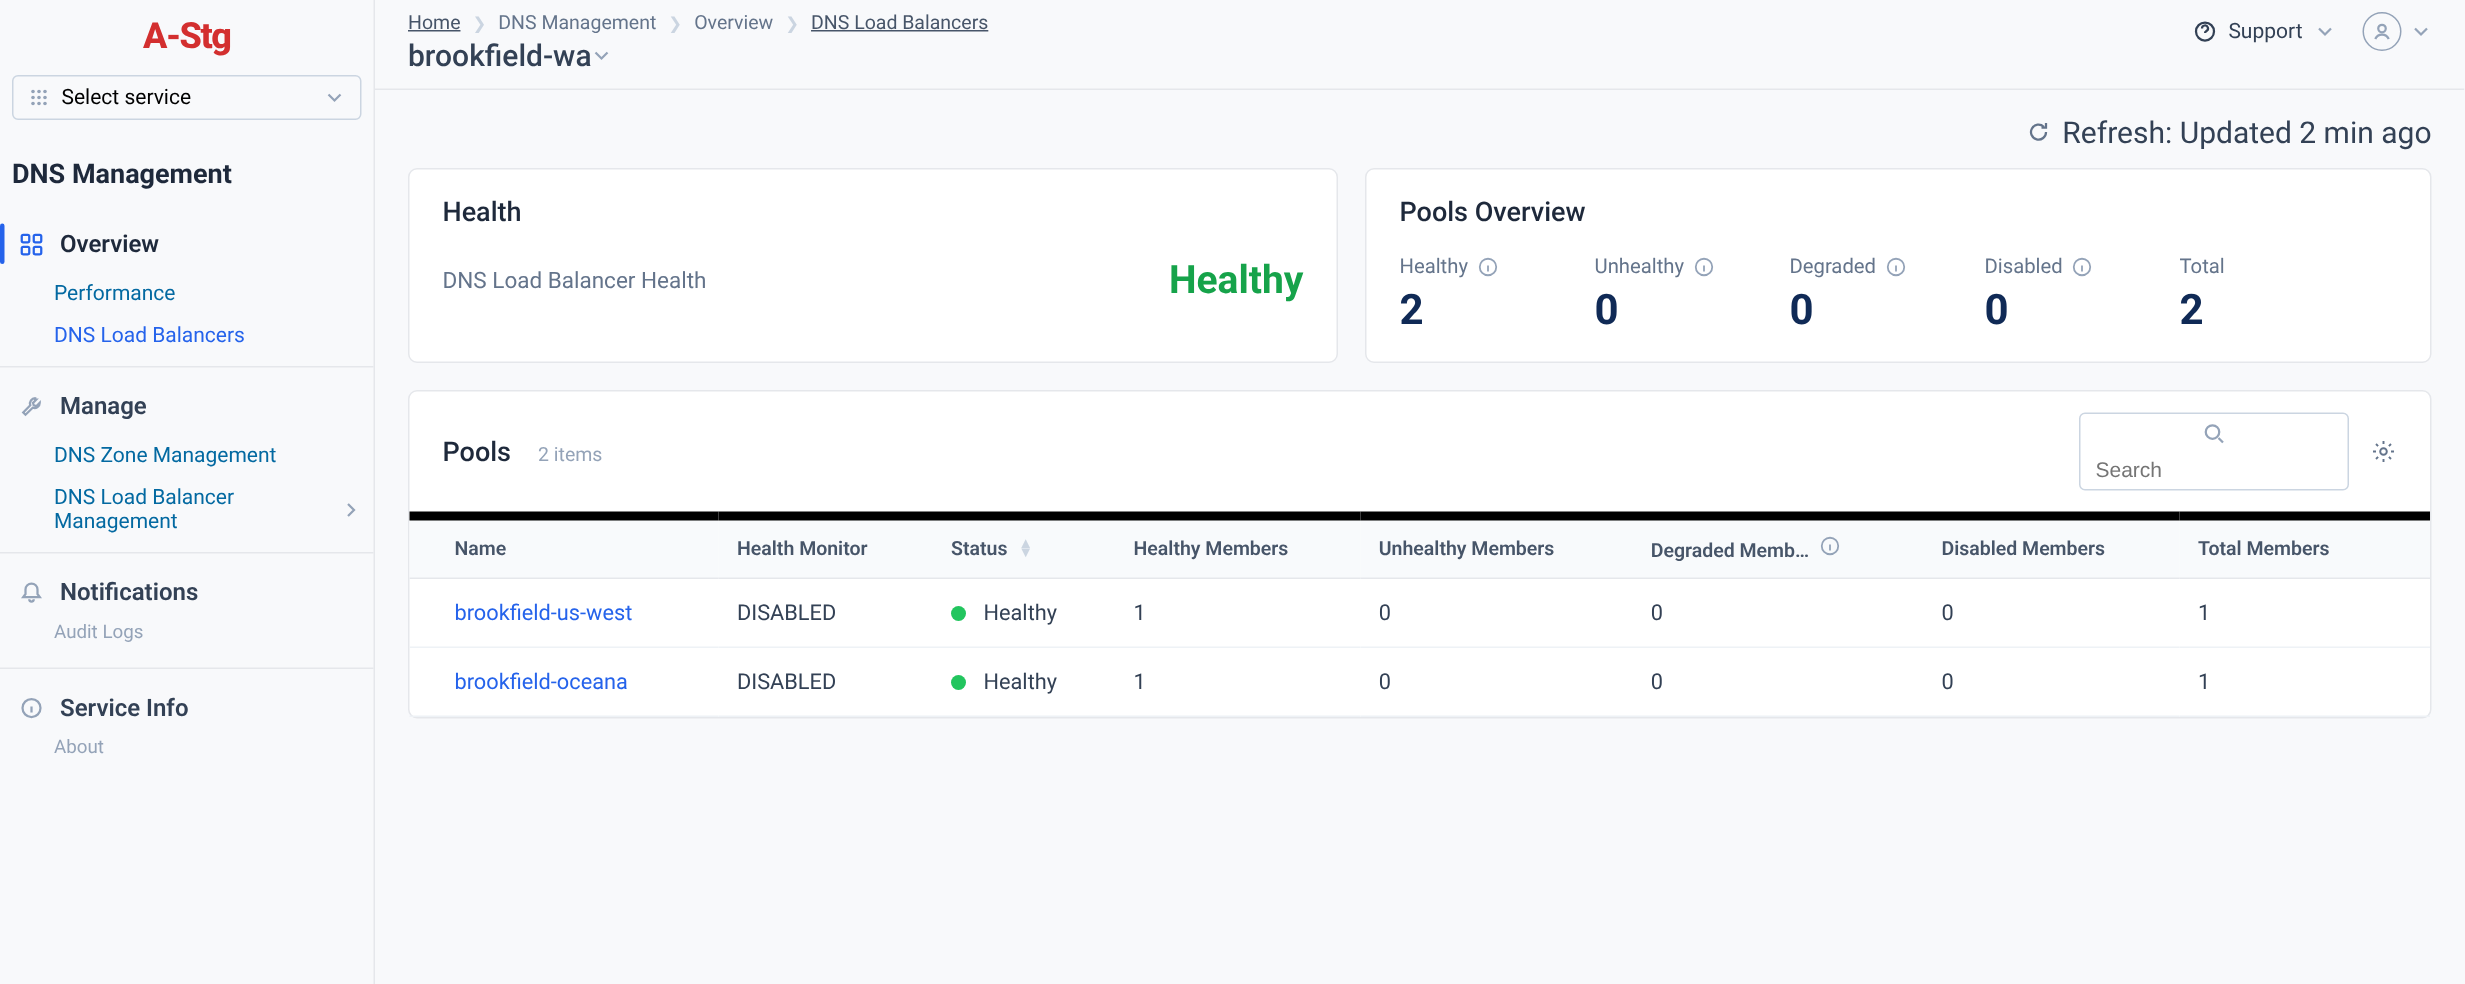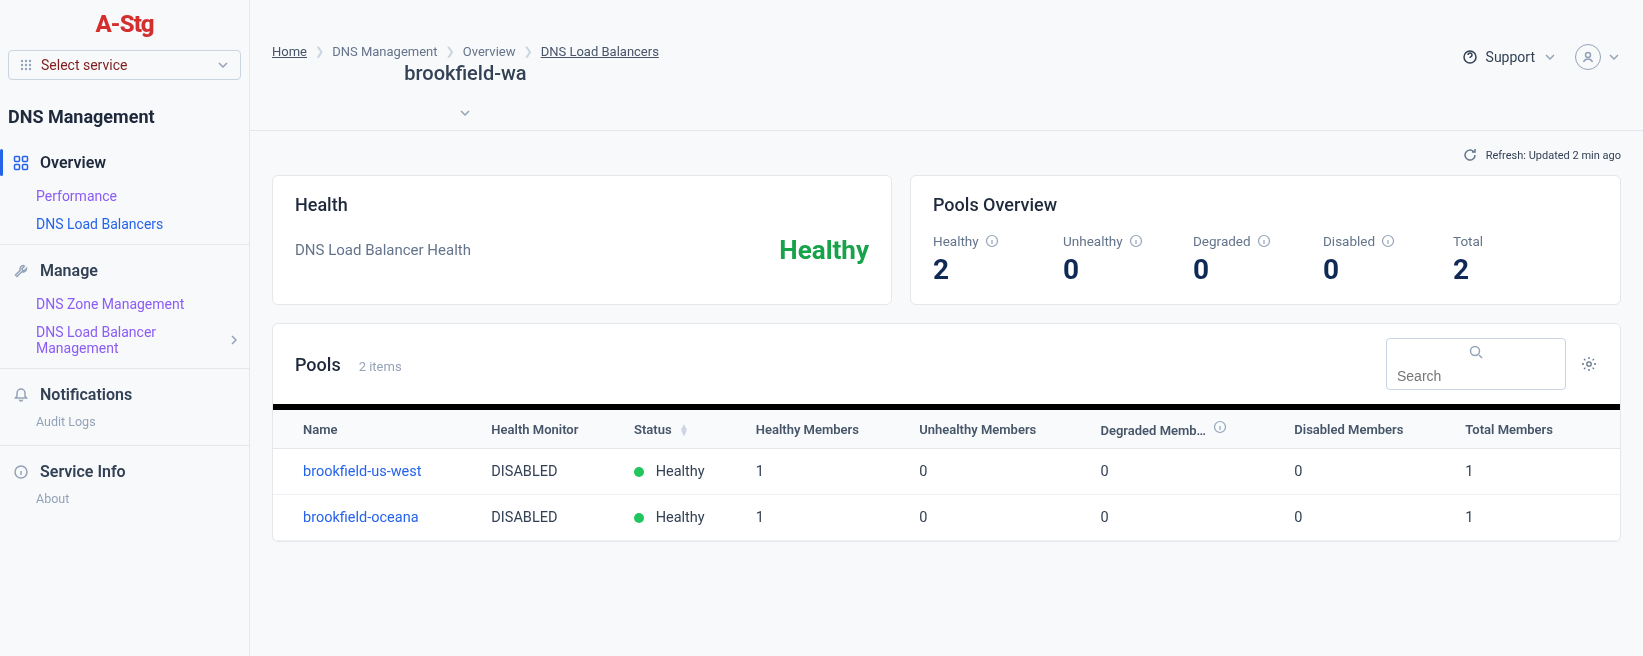--- a/index.html
+++ b/index.html
@@ -32,21 +32,21 @@
   .service-select-wrap { padding: 8px; }
   .service-select {
     display: flex;
     align-items: center;
     justify-content: space-between;
     border: 1px solid #cbd5e1;
     border-radius: 4px;
     padding: 6px 10px;
     background: #fff0;
     background: #f8f9fb;
-    color: #7f1d1d;
+    color: #000000;
     cursor: pointer;
     font-size: 14px;
   }
   .service-select .grip {
     color: #94a3b8;
     margin-right: 8px;
     font-size: 12px;
     letter-spacing: 1px;
   }
   .service-select .label { flex: 1; text-align: left; }
@@ -77,71 +77,71 @@
   .nav-item.active::before {
     content: "";
     position: absolute;
     left: 0; top: 6px; bottom: 6px;
     width: 3px;
     background: #2563eb;
     border-radius: 2px;
   }
   .nav-sub {
     padding: 6px 8px 6px 36px;
-    color: #8b5cf6;
+    color: #0369a1;
     cursor: pointer;
     font-size: 14px;
     display:flex; justify-content: space-between; align-items:center;
   }
   .nav-sub.link { color: #2563eb; }
   .nav-sub .chev { color:#94a3b8; font-size:12px; }
   .nav-meta {
     padding: 0 8px 10px 36px;
     color: #94a3b8;
     font-size: 12.5px;
   }
   
-  .main { flex: 1; display: flex; flex-direction: column; min-width: 0; margin-top: 36px; }
+  .main { flex: 1; display: flex; flex-direction: column; min-width: 0; }
   .topbar {
     display: flex;
     justify-content: space-between;
     align-items: flex-start;
     padding: 8px 22px 10px 22px;
     border-bottom: 1px solid #e5e7eb;
     background: #f8f9fb;
   }
   .breadcrumb {
     display: flex;
     align-items: center;
     gap: 8px;
     font-size: 13px;
     color: #64748b;
     flex-wrap: wrap;
   }
   .breadcrumb .crumb { cursor: pointer; }
   .breadcrumb .crumb.underline { text-decoration: underline; color:#475569;}
   .breadcrumb .sep { color: #cbd5e1; font-size: 11px; }
-  .page-title-row { display:flex; align-items:center; gap:21px; margin-top:2px;flex-direction:column;}
+  .page-title-row { display:flex; align-items:center; gap:0; margin-top:2px;}
   .page-title {
     font-size: 20px;
     font-weight: 500;
     color: #334155;
   }
   .page-title-chev { color:#94a3b8; cursor:pointer; }
   .topbar-right { display:flex; align-items:center; gap:18px; }
   .support-btn { display:flex; align-items:center; gap:8px; color:#334155; cursor:pointer; }
   .support-btn .chev { color:#94a3b8; font-size:11px; }
   .avatar-btn { display:flex; align-items:center; gap:6px; cursor:pointer; }
   .avatar-circle {
     width:26px; height:26px; border-radius:50%;
     border:1.5px solid #94a3b8; display:flex; align-items:center; justify-content:center;
     color:#94a3b8;
   }
   .content { padding: 16px 22px; overflow:auto; flex:1; }
-  .refresh-row { display:flex; justify-content:flex-end; align-items:center; gap:8px; color:#334155; font-size:11px; margin-bottom:12px;}
+  .refresh-row { display:flex; justify-content:flex-end; align-items:center; gap:8px; color:#334155; font-size:20px; margin-bottom:12px;}
   .refresh-row .refresh-icon { color:#64748b; cursor:pointer; }
   .cards-row { display:flex; gap:18px; margin-bottom:18px; }
   .card {
     background:#fff;
     border:1px solid #e5e7eb;
     border-radius:6px;
     padding:18px 22px;
   }
   .card.health { flex: 0 0 620px; }
   .card.pools-ov { flex:1; }

